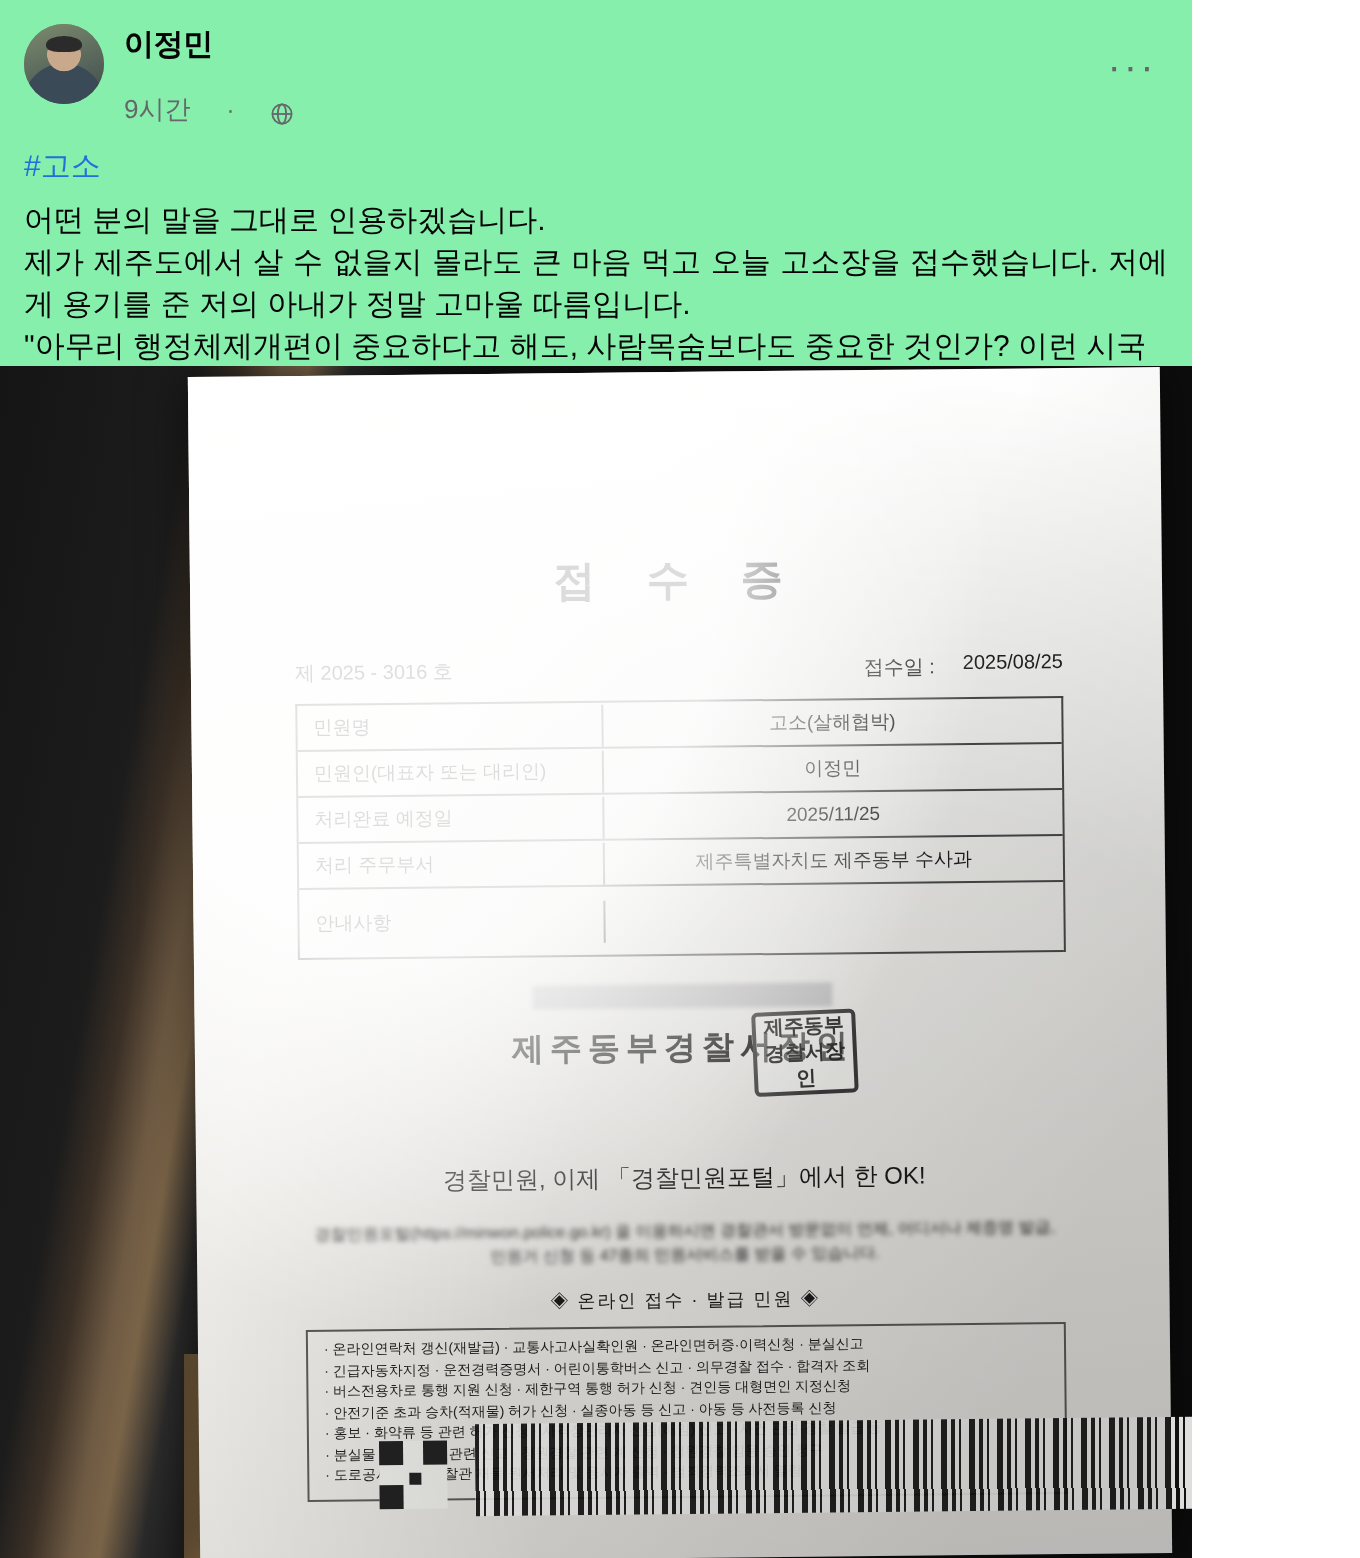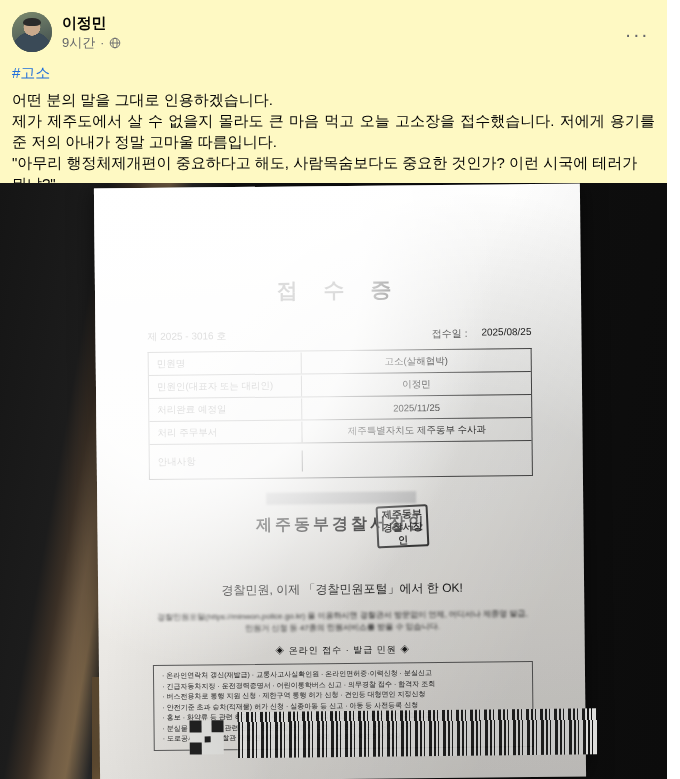--- a/index.html
+++ b/index.html
@@ -8,23 +8,23 @@
     background: #ffffff;
   }
   body {
     width: 680px;
     height: 779px;
     font-family: "Liberation Sans", sans-serif;
     color: #050505;
     overflow: hidden;
   }
   .post {
-    width: 667px;
+    width: 596px;
     height: 779px;
-    background: #fef9c3;
+    background: #86efac;
     position: relative;
     box-sizing: border-box;
   }
   .post-header {
     display: flex;
     align-items: flex-start;
     padding: 12px 12px 0 12px;
   }
   .avatar {
     width: 40px;
@@ -59,26 +59,26 @@
   }
   .author {
     font-size: 15px;
     font-weight: bold;
     color: #050505;
     line-height: 20px;
     letter-spacing: -0.2px;
   }
   .meta {
     display: flex;
-    align-items: center;
-    gap: 5px;
+    align-items: flex-end;
+    gap: 18px;
     font-size: 13px;
     color: #65676b;
     line-height: 16px;
-    margin-top: 2px;
+    margin-top: 14px;
   }
   .meta .dot {
     font-size: 12px;
     color: #65676b;
   }
   .globe-icon svg { display: block; }
   .menu-button {
     position: absolute;
     right: 14px;
     top: 18px;

